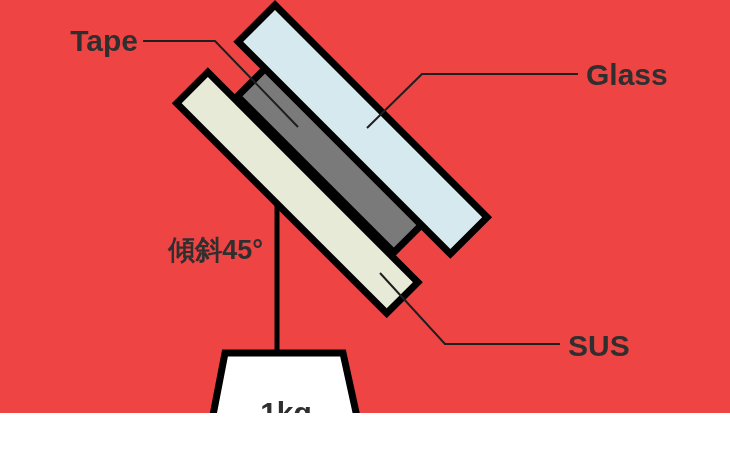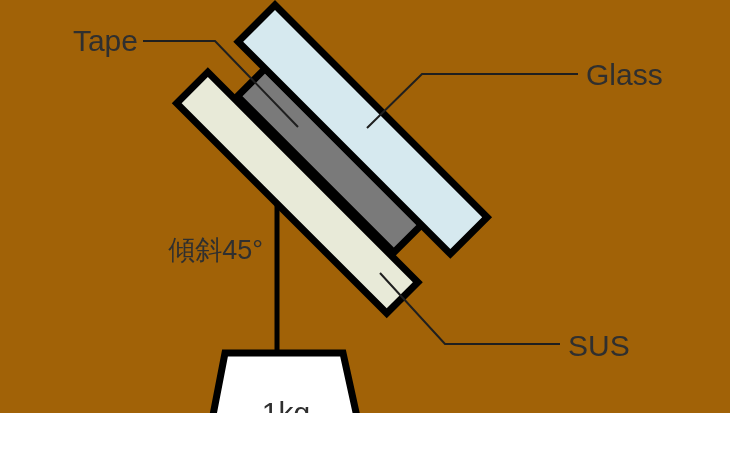--- a/index.html
+++ b/index.html
@@ -4,22 +4,23 @@
 <style>
   html, body {
     margin: 0;
     padding: 0;
     background: #ffffff;
   }
   .stage {
     position: relative;
     width: 730px;
     height: 413px;
-    background: #a16207;
+    background: #ef4444;
     overflow: hidden;
+    font-weight: bold;
   }
   svg {
     display: block;
   }
   .label {
     font-family: "Liberation Sans", "DejaVu Sans", sans-serif;
     font-size: 30px;
   }
   .label-cjk {
     font-family: "Liberation Sans", "DejaVu Sans", sans-serif;

